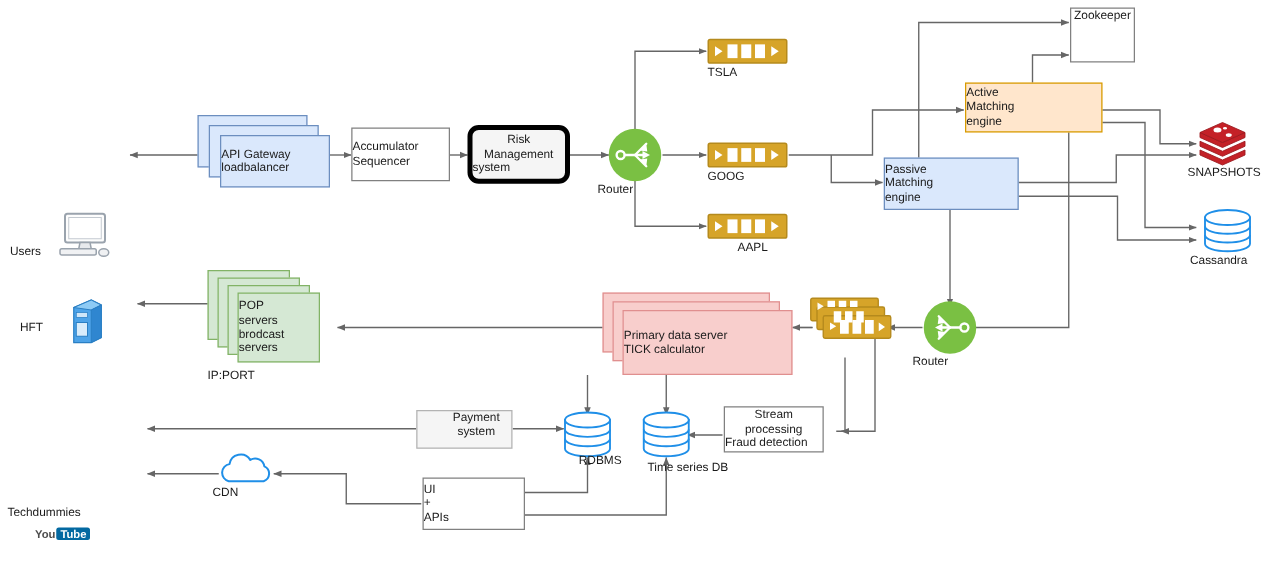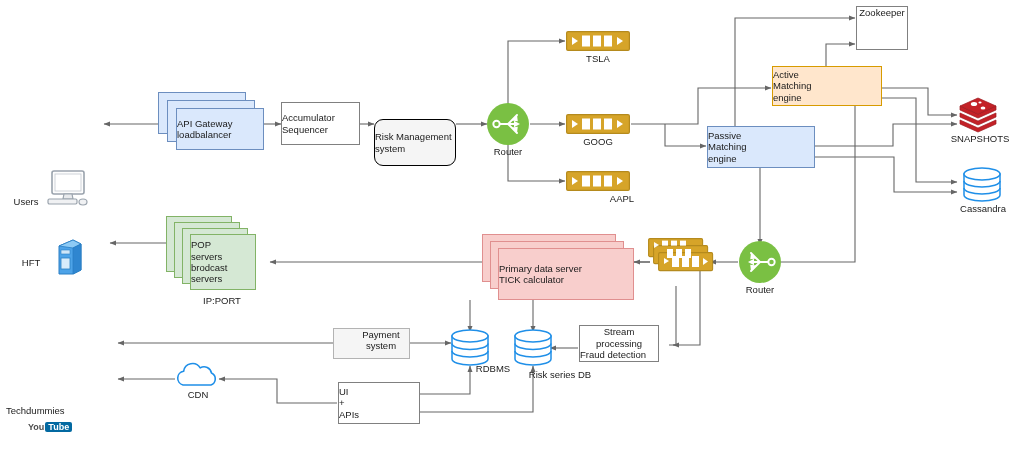--- a/index.html
+++ b/index.html
@@ -3,26 +3,26 @@
 <meta charset="utf-8">
 <style>
   html,body{margin:0;padding:0;background:#ffffff;}
   body{width:1024px;height:450px;position:relative;overflow:hidden;
        font-family:"Liberation Sans","DejaVu Sans",sans-serif;color:#000;}
   #canvas{position:absolute;left:0;top:0;width:1024px;height:450px;}
   #wires{position:absolute;left:0;top:0;width:1024px;height:450px;pointer-events:none;}
   .node{position:absolute;box-sizing:border-box;}
   .boxlabel{position:absolute;display:flex;align-items:flex-start;justify-content:center;
             text-align:center;line-height:1.18;box-sizing:border-box;}
-  .cap{position:absolute;text-align:center;font-size:9.5px;color:#1a1a1a;white-space:nowrap;}
+  .cap{position:absolute;font-size:9.5px;color:#1a1a1a;white-space:nowrap;}
 
   
   .rect{border:1px solid #808080;background:#ffffff;}
   .rect-gray{border:1px solid #b3b3b3;background:#f5f5f5;}
-  .rect-round{border:1px solid #000000;background:#f5f5f5;border-radius:9px;margin-top:19px;}
+  .rect-round{border:4px solid #000000;background:#f5f5f5;border-radius:9px;}
   .rect-blue{border:1px solid #6c8ebf;background:#dae8fc;}
   .rect-orange{border:1px solid #d79b00;background:#ffe6cc;}
 
   
   .stack{position:absolute;}
   .stack .card{position:absolute;box-sizing:border-box;}
   .card-blue{border:1px solid #6c8ebf;background:#dae8fc;}
   .card-green{border:1px solid #82b366;background:#d5e8d4;}
   .card-red{border:1px solid #e08f8f;background:#f8cecc;}
 
@@ -337,21 +337,21 @@
   <div class="node" style="left:513px;top:330px;width:40px;height:36px;">
     <svg width="40" height="36" viewBox="0 0 40 36">
       <g fill="#ffffff" stroke="#1f8fe8" stroke-width="1.5">
         <path d="M2,6 L2,29 a18,6 0 0 0 36,0 L38,6 z"></path>
         <ellipse cx="20" cy="6" rx="18" ry="6"></ellipse>
         <path d="M2,13.5 a18,6 0 0 0 36,0" fill="none"></path>
         <path d="M2,21 a18,6 0 0 0 36,0" fill="none"></path>
       </g>
     </svg>
   </div>
-  <div class="cap" style="left:518px;top:369px;width:84px;">Risk series DB</div>
+  <div class="cap" style="left:518px;top:369px;width:84px;">Time series DB</div>
 
   <div class="rect boxlabel" style="left:338px;top:382px;width:82px;height:42px;flex-direction:column;">
     <div class="txt">UI</div>
     <div class="txt">+</div>
     <div class="txt">APIs</div>
   </div>
 
   <div class="rect boxlabel" style="left:579px;top:325px;width:80px;height:37px;flex-direction:column;">
     <div class="txt">Stream processing</div>
     <div class="txt">Fraud detection</div>

